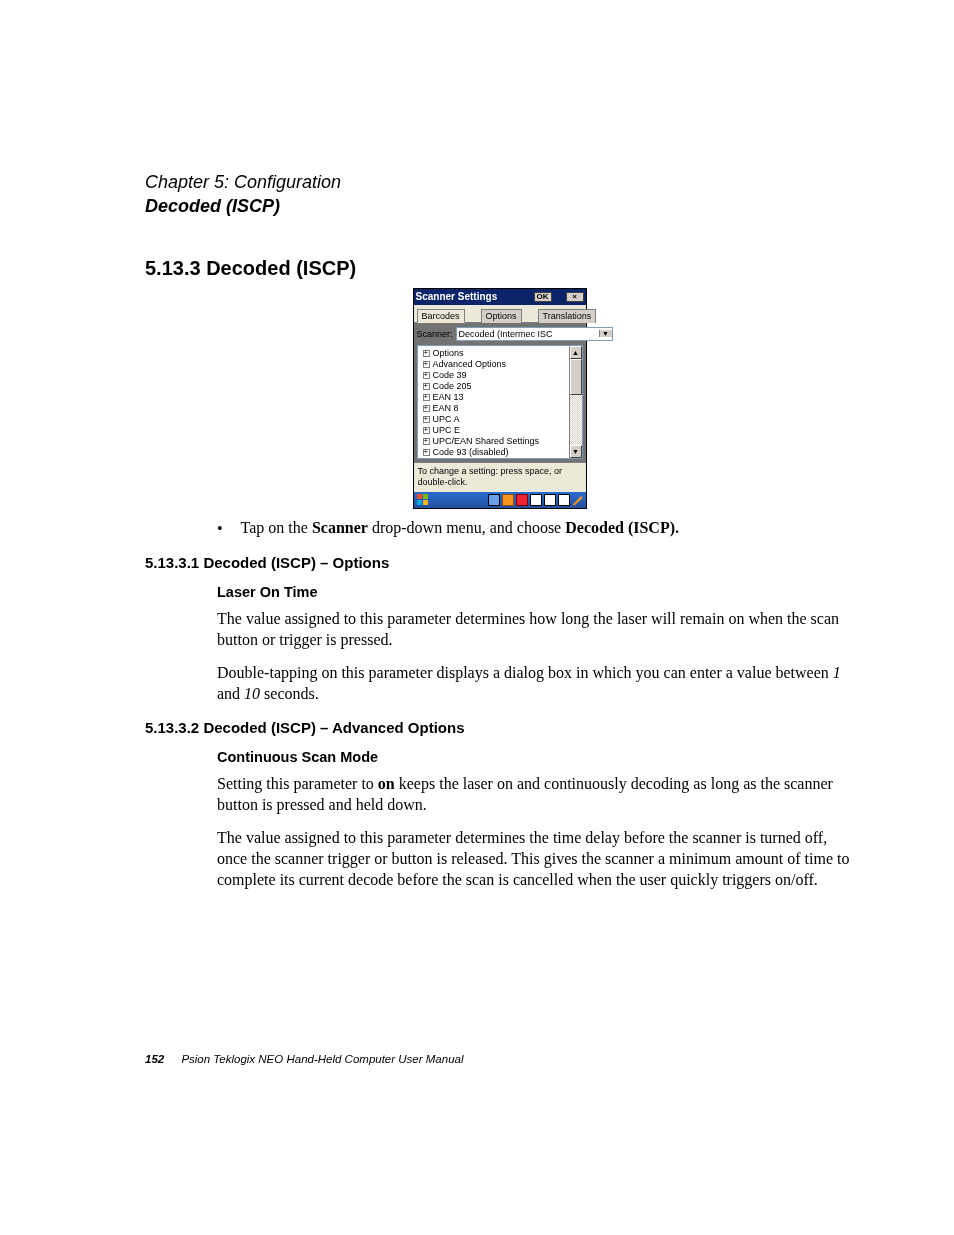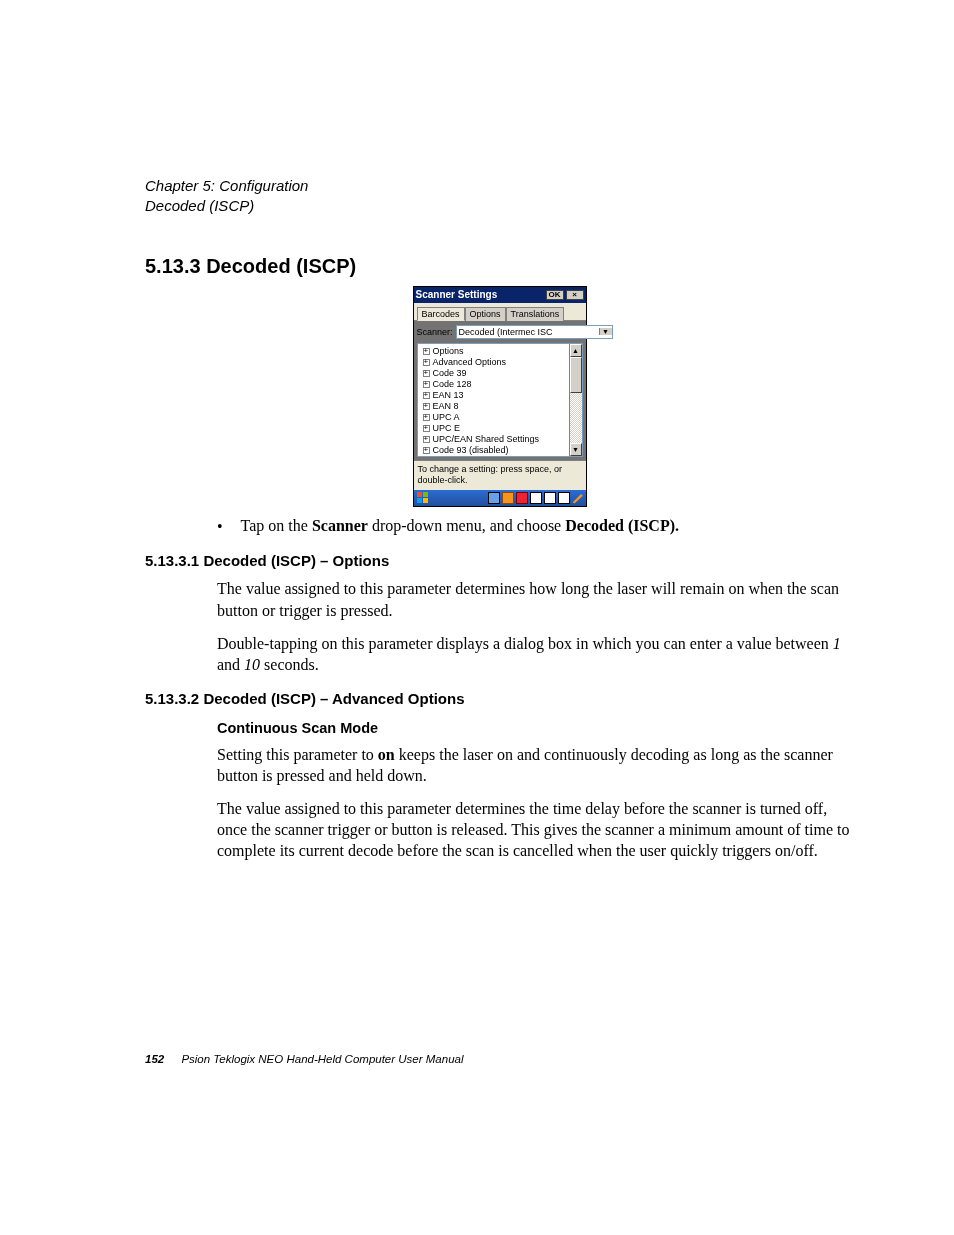--- a/index.html
+++ b/index.html
@@ -12,26 +12,25 @@
   }
   .page {
     padding: 170px 100px 120px 145px;
     box-sizing: border-box;
     position: relative;
     min-height: 1235px;
   }
   .running-head {
     font-family: Verdana, Geneva, sans-serif;
     font-style: italic;
-    font-size: 15px;
+    font-size: 18px;
     line-height: 1.35;
     margin-bottom: 38px;
-    margin-top: 6px;
-  }
-  .running-head .bold { font-weight: 400; }
+  }
+  .running-head .bold { font-weight: 700; }
   .sectnum {
     font-family: Verdana, Geneva, sans-serif;
     font-weight: 700;
     font-size: 20px;
     margin-bottom: 4px;
   }
   .screenshot-wrap {
     display: flex;
     justify-content: center;
     margin: 8px 0 8px 0;
@@ -49,34 +48,34 @@
     background: #0a246a;
     color: #fff;
     font-weight: 700;
     display: flex;
     align-items: center;
     justify-content: space-between;
     padding: 1px 2px;
     font-size: 10px;
     height: 14px;
   }
-  .titlebar .tbtns { display:flex; gap:2px; }
+  .titlebar .tbtns { display:flex; gap:14px; }
   .tbtn {
     background:#d4d0c8;
     border:1px solid #404040;
     color:#000;
     font-size:8px;
     line-height:8px;
     padding:0 2px;
     font-weight:700;
   }
   .closebtn { width:12px; text-align:center; }
   .tabs {
     display:flex;
-    gap:0;
+    gap:16px;
     padding: 3px 3px 0 3px;
     background:#ece9d8;
     border-bottom:1px solid #808080;
   }
   .tab {
     font-size:9px;
     padding:1px 4px;
     border:1px solid #808080;
     border-bottom:none;
     background:#d4d0c8;
@@ -281,21 +280,21 @@
         <div class="dropdown">
           <span class="ddtext">Decoded (Intermec ISC</span>
           <span class="ddBtn">▼</span>
         </div>
       </div>
       <div class="treebox">
         <div class="tree">
           <div><span class="plus">+</span><span>Options</span></div>
           <div><span class="plus">+</span><span>Advanced Options</span></div>
           <div><span class="plus">+</span><span>Code 39</span></div>
-          <div><span class="plus">+</span><span>Code 128</span></div>
+          <div><span class="plus">+</span><span>Code 205</span></div>
           <div><span class="plus">+</span><span>EAN 13</span></div>
           <div><span class="plus">+</span><span>EAN 8</span></div>
           <div><span class="plus">+</span><span>UPC A</span></div>
           <div><span class="plus">+</span><span>UPC E</span></div>
           <div><span class="plus">+</span><span>UPC/EAN Shared Settings</span></div>
           <div><span class="plus">+</span><span>Code 93 (disabled)</span></div>
         </div>
         <div class="vscroll">
           <div class="arrow">▲</div>
           <div class="thumb"></div>
@@ -329,20 +328,21 @@
   <div class="bodytext">
 
     <div class="bullet-line">
       <span class="bullet-dot">•</span>
       <span>
         <span>Tap on the </span><span class="b">Scanner</span><span> drop-down menu, and choose </span><span class="b">Decoded (ISCP).</span>
       </span>
     </div>
 
     <div class="h3">5.13.3.1 Decoded (ISCP) – Options</div>
+    <div class="h4">Laser On Time</div>
     <p class="para">The value assigned to this parameter determines how long the laser will remain on when the scan button or trigger is pressed.</p>
     <p class="para">
       <span>Double-tapping on this parameter displays a dialog box in which you can enter a value between </span><span class="em">1</span><span> and </span><span class="em">10</span><span> seconds.</span>
     </p>
 
     <div class="h3">5.13.3.2 Decoded (ISCP) – Advanced Options</div>
     <div class="h4">Continuous Scan Mode</div>
     <p class="para">
       <span>Setting this parameter to </span><span class="b">on</span><span> keeps the laser on and continuously decoding as long as the scanner button is pressed and held down.</span>
     </p>

